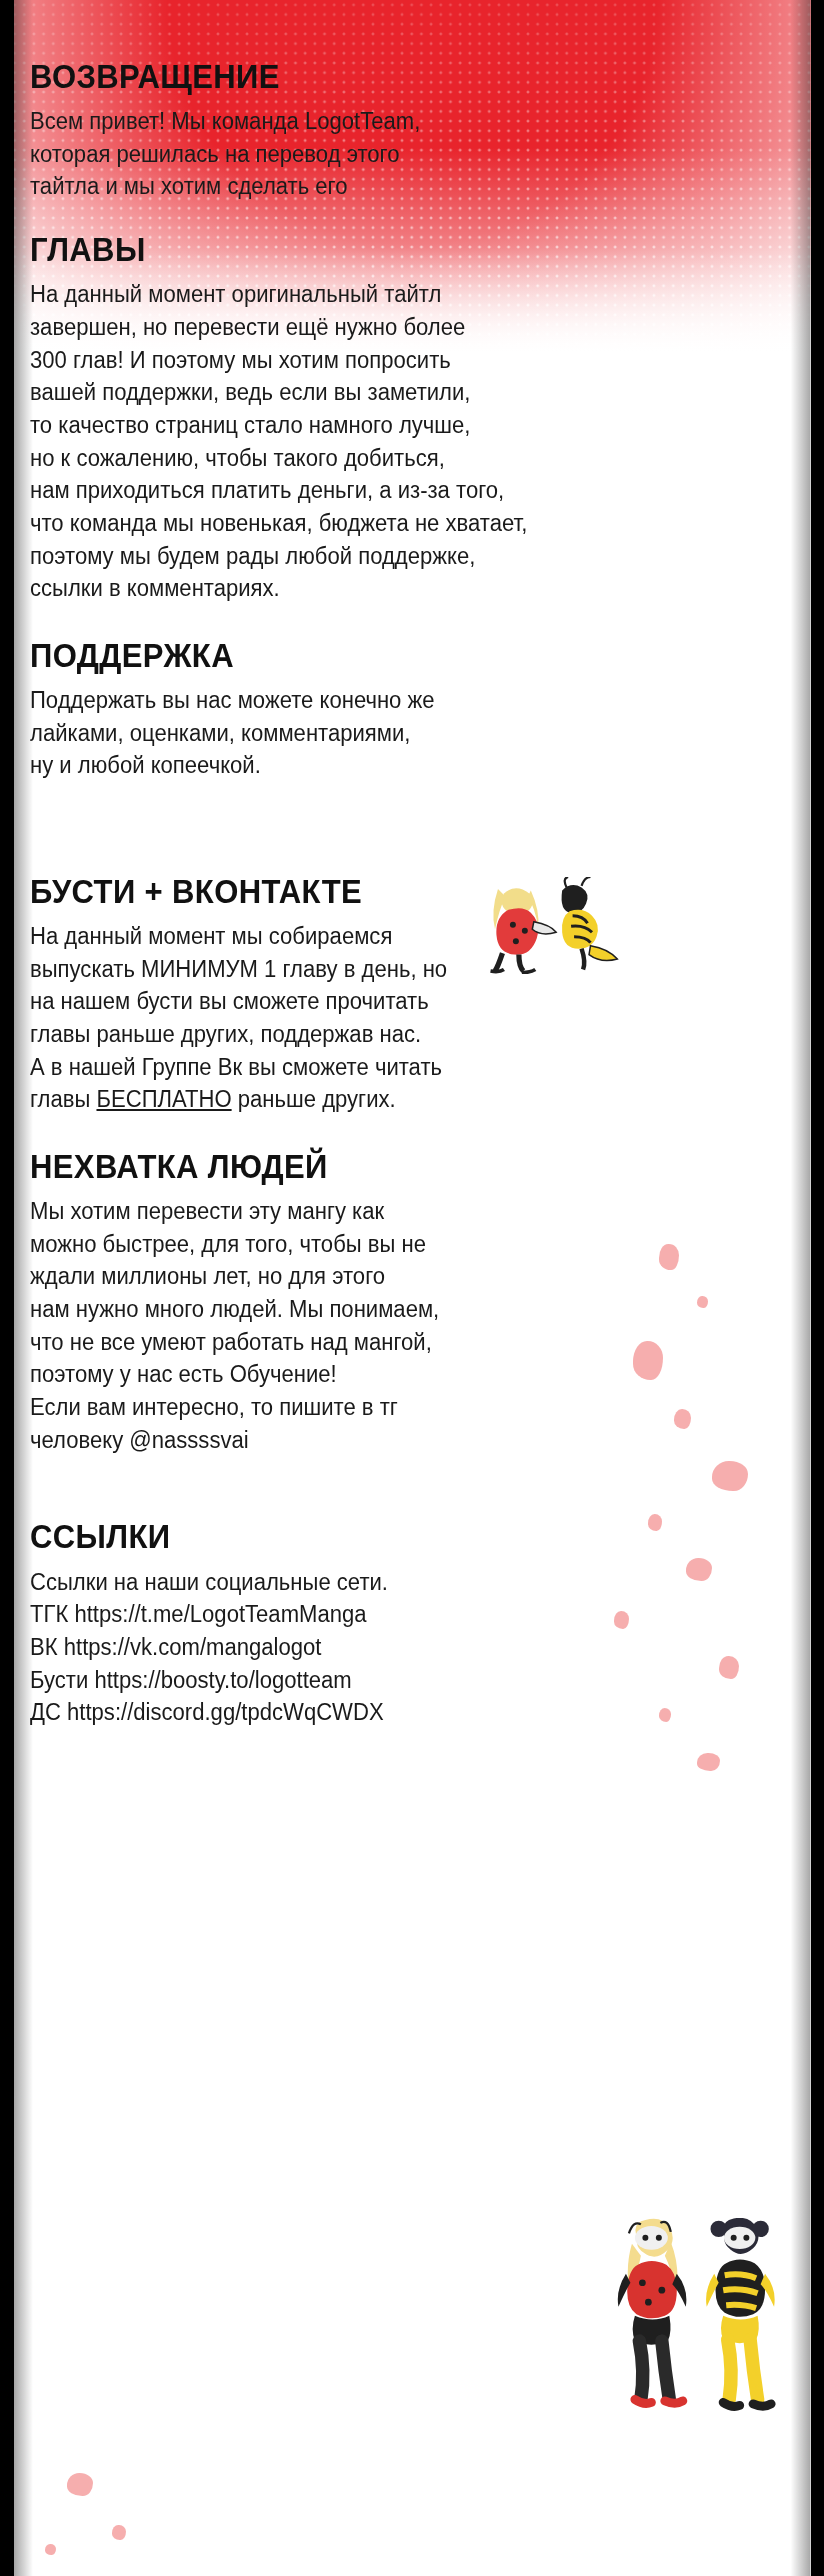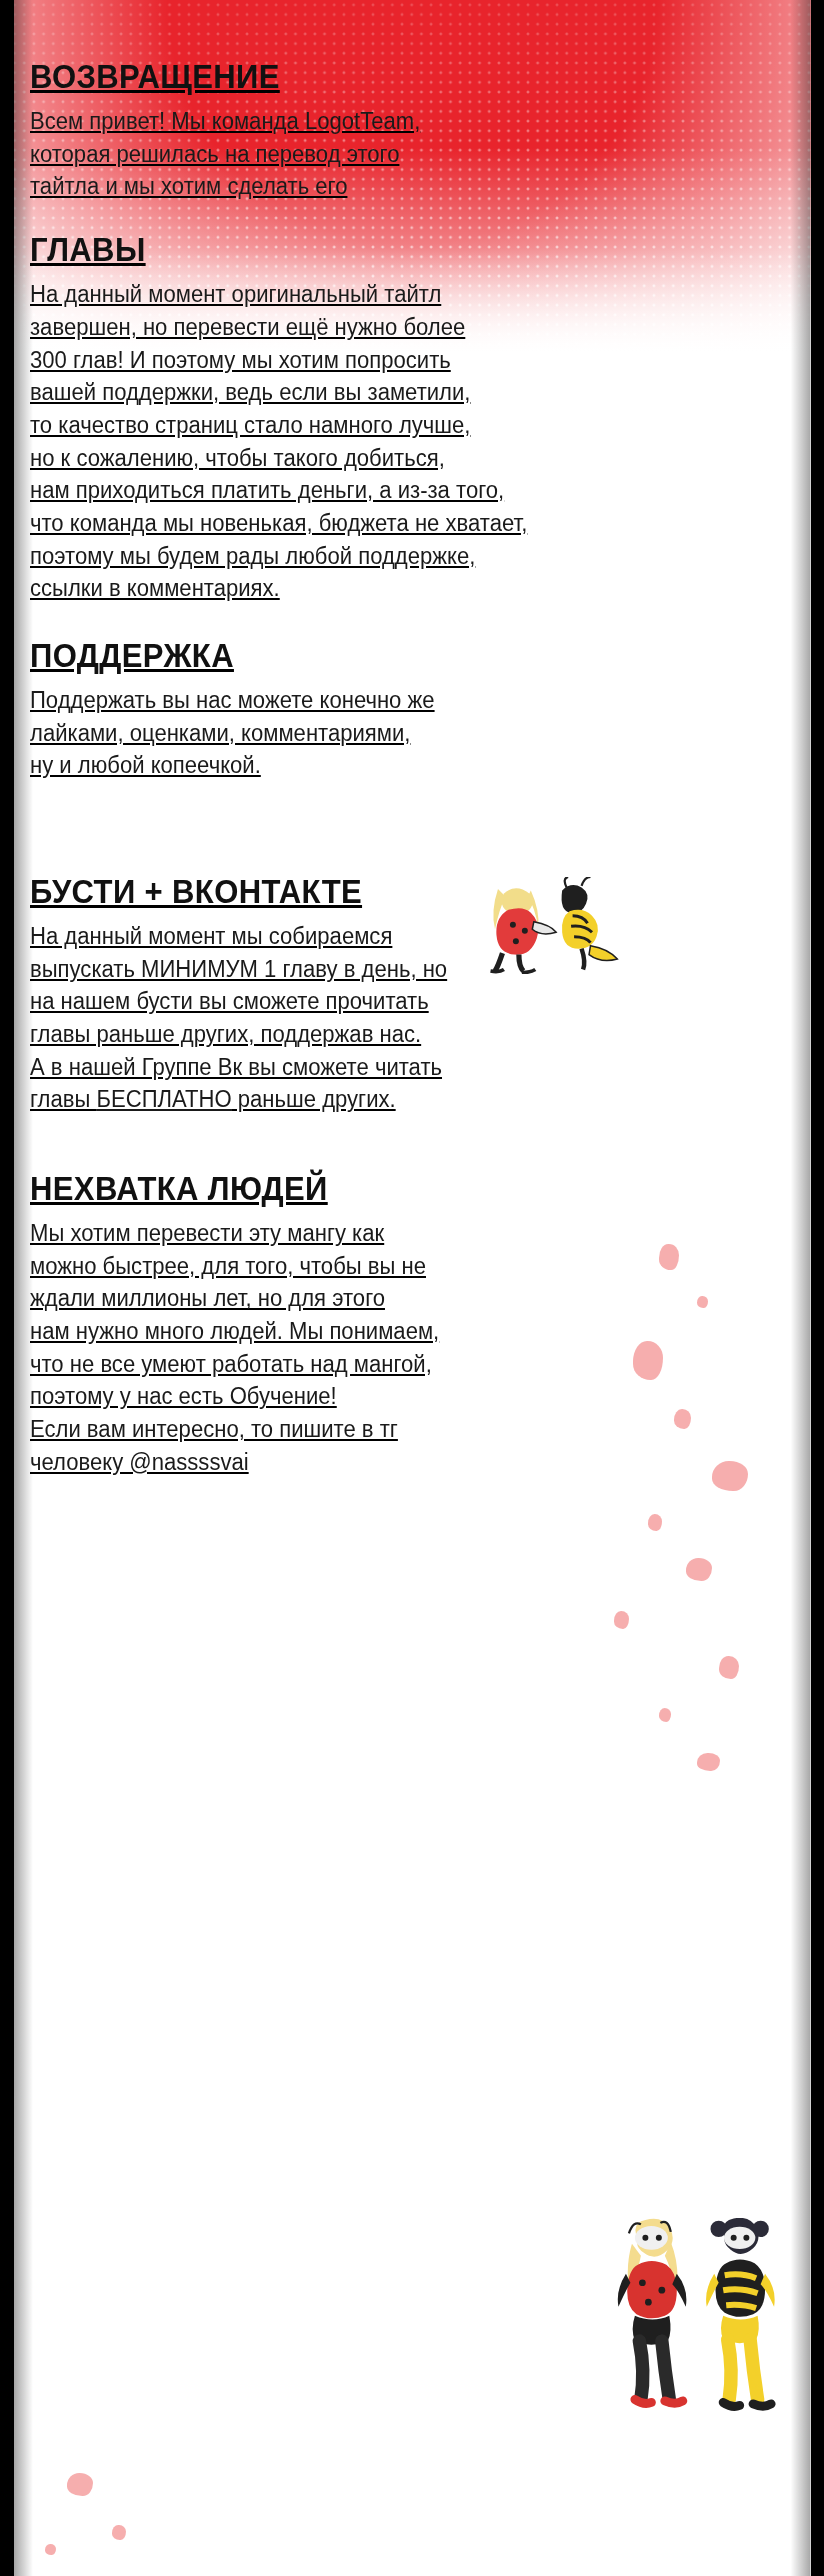--- a/index.html
+++ b/index.html
@@ -93,21 +93,21 @@
   p.body {
     font-family: "Liberation Sans", sans-serif;
     font-size: 23px;
     line-height: 1.42;
     color: #1a1a1a;
     margin: 0;
     white-space: pre-line;
     transform: scaleX(0.96);
     transform-origin: left center;
   }
-  .block { margin-bottom: 34px; text-decoration: underline; }
+  .block { margin-bottom: 34px; }
   .block.first { margin-bottom: 30px; }
   u.underline { text-decoration: underline; }
 
   
   .art {
     position: absolute;
   }
   .art svg { display: block; }
 </style>
 </head>
@@ -201,32 +201,40 @@
     <div class="block" style="margin-top:93px;">
       <h2 class="section">БУСТИ + ВКОНТАКТЕ</h2>
       <p class="body"><span>На данный момент мы собираемся
 выпускать МИНИМУМ 1 главу в день, но
 на нашем бусти вы сможете прочитать
 главы раньше других, поддержав нас.
 А в нашей Группе Вк вы сможете читать
 главы </span><u class="underline">БЕСПЛАТНО</u><span> раньше других.</span></p>
     </div>
 
-    <div class="block" style="margin-top:56px;">
+    <div class="block" style="margin-top:34px;">
       <h2 class="section">НЕХВАТКА ЛЮДЕЙ</h2>
       <p class="body">Мы хотим перевести эту мангу как
 можно быстрее, для того, чтобы вы не
 ждали миллионы лет, но для этого
 нам нужно много людей. Мы понимаем,
 что не все умеют работать над мангой,
 поэтому у нас есть Обучение!
 Если вам интересно, то пишите в тг
 человеку @nassssvai</p>
     </div>
 
+    <div class="block" style="margin-top:64px;">
+      <h2 class="section">ССЫЛКИ</h2>
+      <p class="body">Ссылки на наши социальные сети.
+ТГК https://t.me/LogotTeamManga
+ВК https://vk.com/mangalogot
+Бусти https://boosty.to/logotteam
+ДС https://discord.gg/tpdcWqCWDX</p>
+    </div>
 
   </div>
 
   <div class="art" style="left:599px; top:2218px;">
     <svg width="202" height="330" viewBox="0 0 270 440">
 
       <g>
         <path d="M52 28 q-10 -22 10 -26 q22 -6 32 10 q10 16 -2 30 q-16 16 -32 4 q-12 -8 -8 -18z" fill="#f4dc8e"></path>
         <path d="M44 34 q-10 34 -2 70 q10 -34 14 -54z" fill="#f4dc8e"></path>
         <path d="M96 32 q12 30 8 66 q-8 -32 -16 -48z" fill="#f4dc8e"></path>

